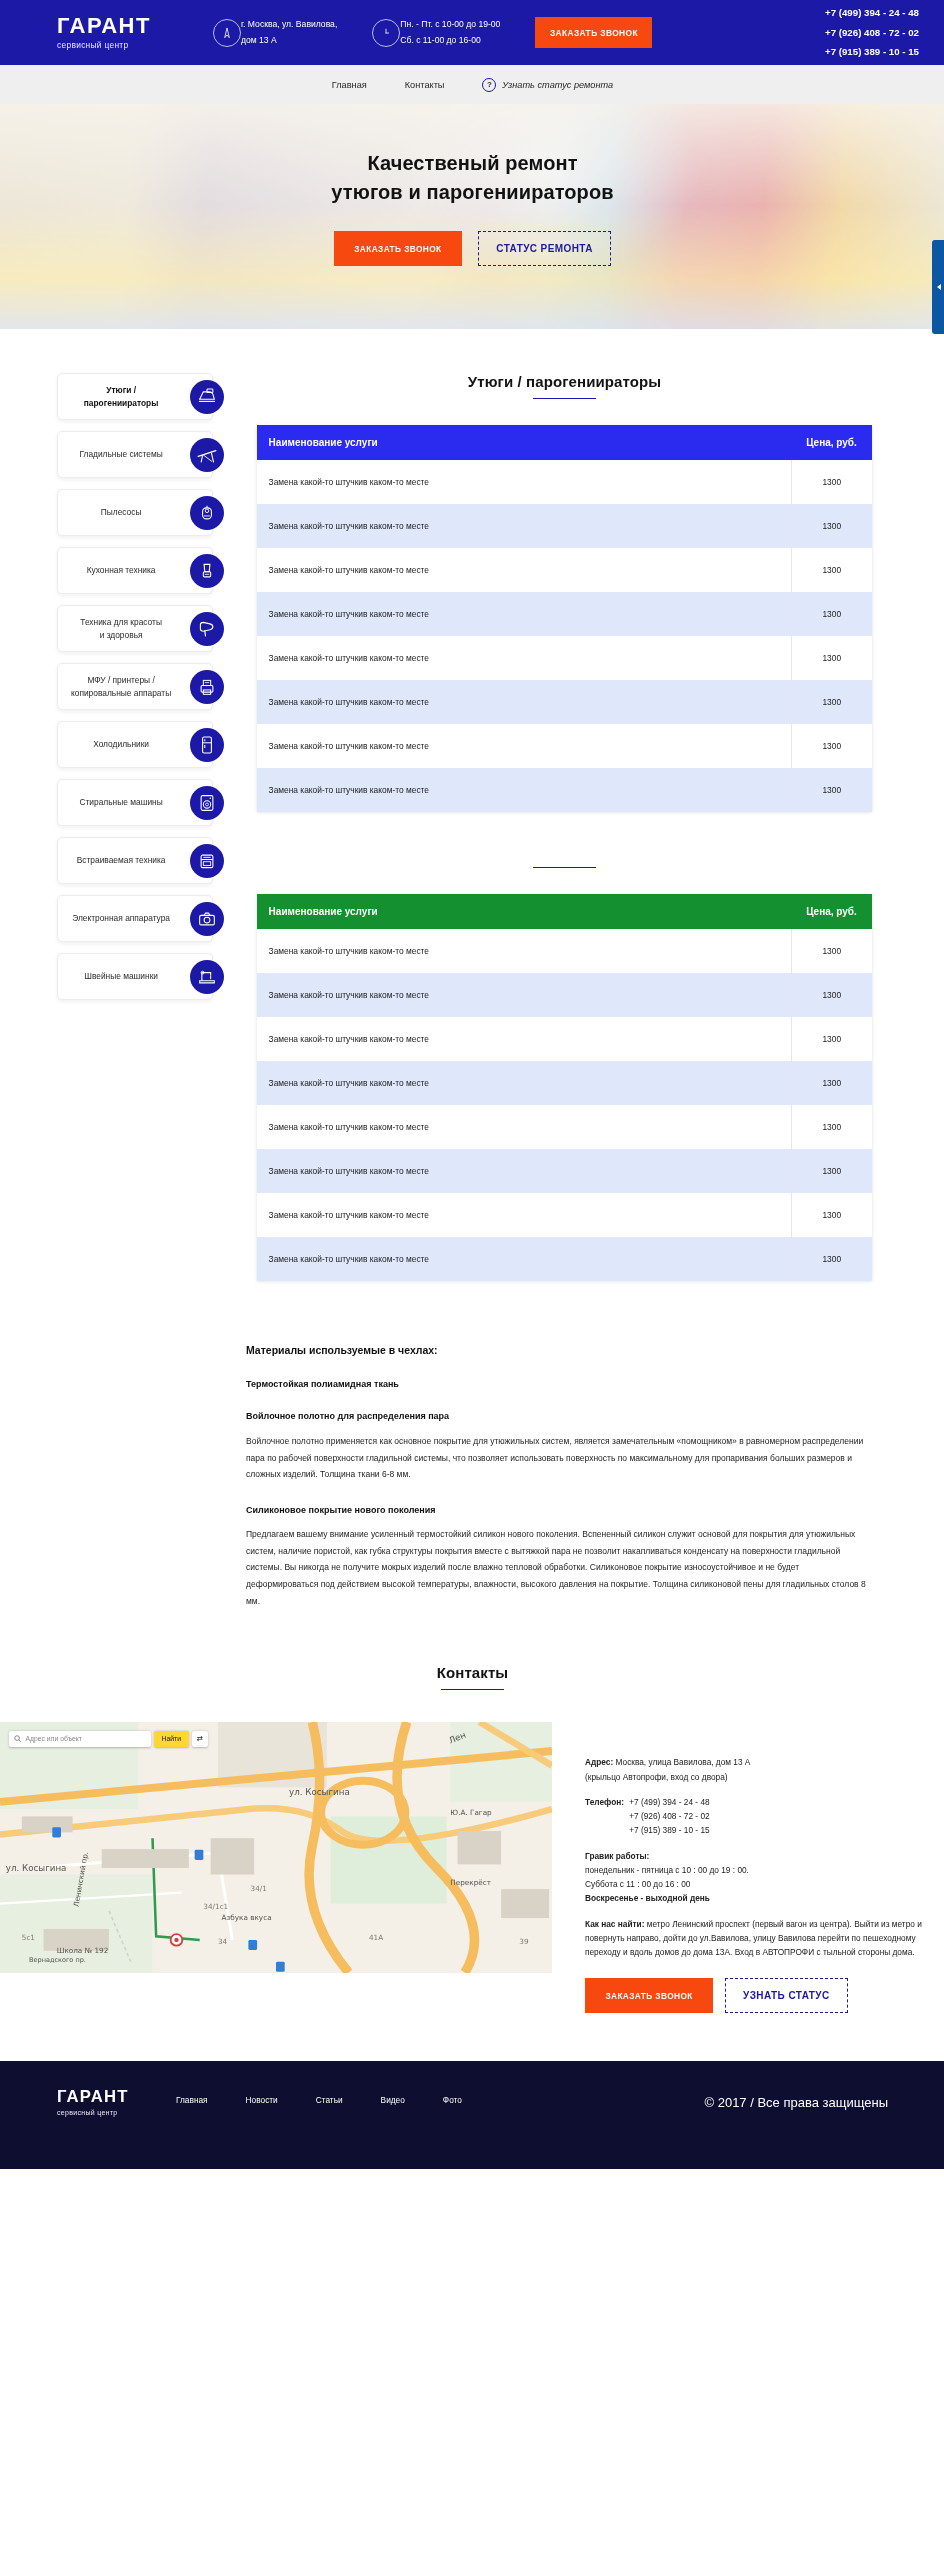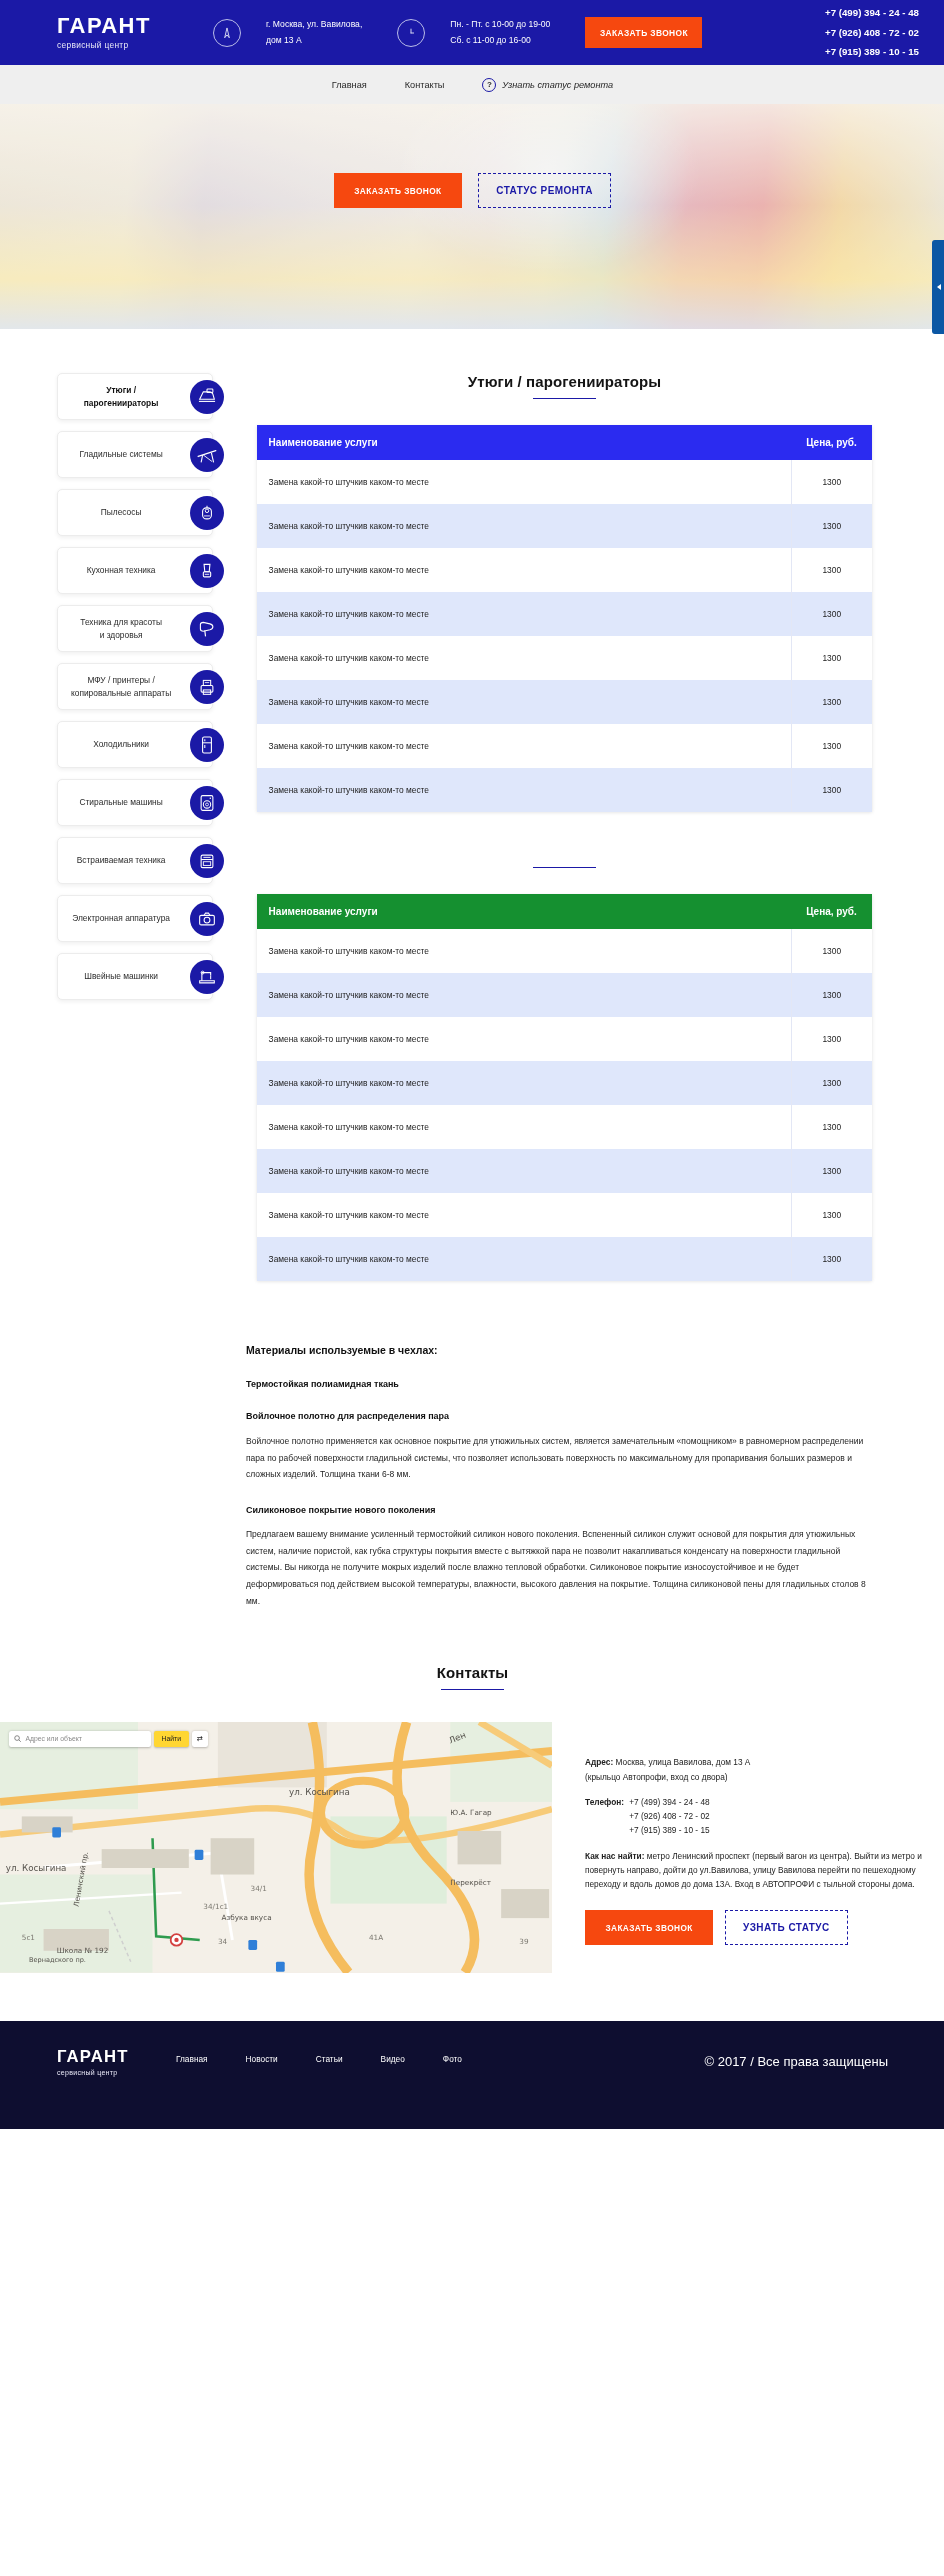--- a/index.html
+++ b/index.html
@@ -24,21 +24,21 @@
   }
   .logo-block { width: 156px; flex: none; }
   .logo-main {
     font-size: 22px; font-weight: 700; letter-spacing: 1.5px;
     line-height: 1; color: #fff;
   }
   .logo-sub {
     font-size: 8.4px; letter-spacing: 0.3px; margin-top: 3.6px; color: #e9e9f7;
   }
   .info-item {
-    display: flex; align-items: center; gap: 25px;
+    display: flex; align-items: center; gap: 0;
     flex: none; margin-right: 35px;
   }
   .circ-icon {
     width: 28px; height: 28px; border: 1.2px solid #b9bce8;
     border-radius: 50%; flex: none; position: relative;
   }
   .circ-icon svg { position: absolute; top: 50%; left: 50%; transform: translate(-50%,-50%); }
   .info-lines { font-size: 8.6px; line-height: 1.85; white-space: nowrap; color: #fff; }
   .cta-orange {
     background: #f6480f; color: #fff; border: none;
@@ -287,20 +287,24 @@
     <a href="#" class="nav-status">
       <span class="q-circle">?</span>
       <span>Узнать статус ремонта</span>
     </a>
   </div>
 
   <div class="hero">
     <div class="hero-img"></div>
     <div class="hero-shade"></div>
     <div class="hero-content">
+      <h1>
+        <span>Качественый ремонт</span><br>
+        <span>утюгов и парогениираторов</span>
+      </h1>
       <div class="hero-btns">
         <button class="btn-orange">ЗАКАЗАТЬ ЗВОНОК</button>
         <button class="btn-dashed">СТАТУС РЕМОНТА</button>
       </div>
     </div>
   </div>
   <div class="side-tab">
     <i></i>
   </div>
 
@@ -598,20 +602,26 @@
         </div>
         <div class="ci-block ci-phones">
           <b>Телефон:</b>
           <div class="ph-list">
             <div>+7 (499) 394 - 24 - 48</div>
             <div>+7 (926) 408 - 72 - 02</div>
             <div>+7 (915) 389 - 10 - 15</div>
           </div>
         </div>
         <div class="ci-block">
+          <b>Гравик работы:</b><br>
+          <span>понедельник - пятница  с 10 : 00 до 19 : 00.</span><br>
+          <span>Суббота с 11 : 00 до 16 : 00</span><br>
+          <b>Воскресенье - выходной день</b>
+        </div>
+        <div class="ci-block">
           <b>Как нас найти:</b>
           <span>метро Ленинский проспект (первый вагон из центра). Выйти из метро и повернуть направо, дойти до ул.Вавилова, улицу Вавилова перейти по пешеходному переходу и вдоль домов до дома 13А. Вход в АВТОПРОФИ с тыльной стороны дома.</span>
         </div>
         <div class="contact-btns">
           <button class="btn-orange">ЗАКАЗАТЬ ЗВОНОК</button>
           <button class="btn-dashed">УЗНАТЬ СТАТУС</button>
         </div>
       </div>
     </div>
   </div>

